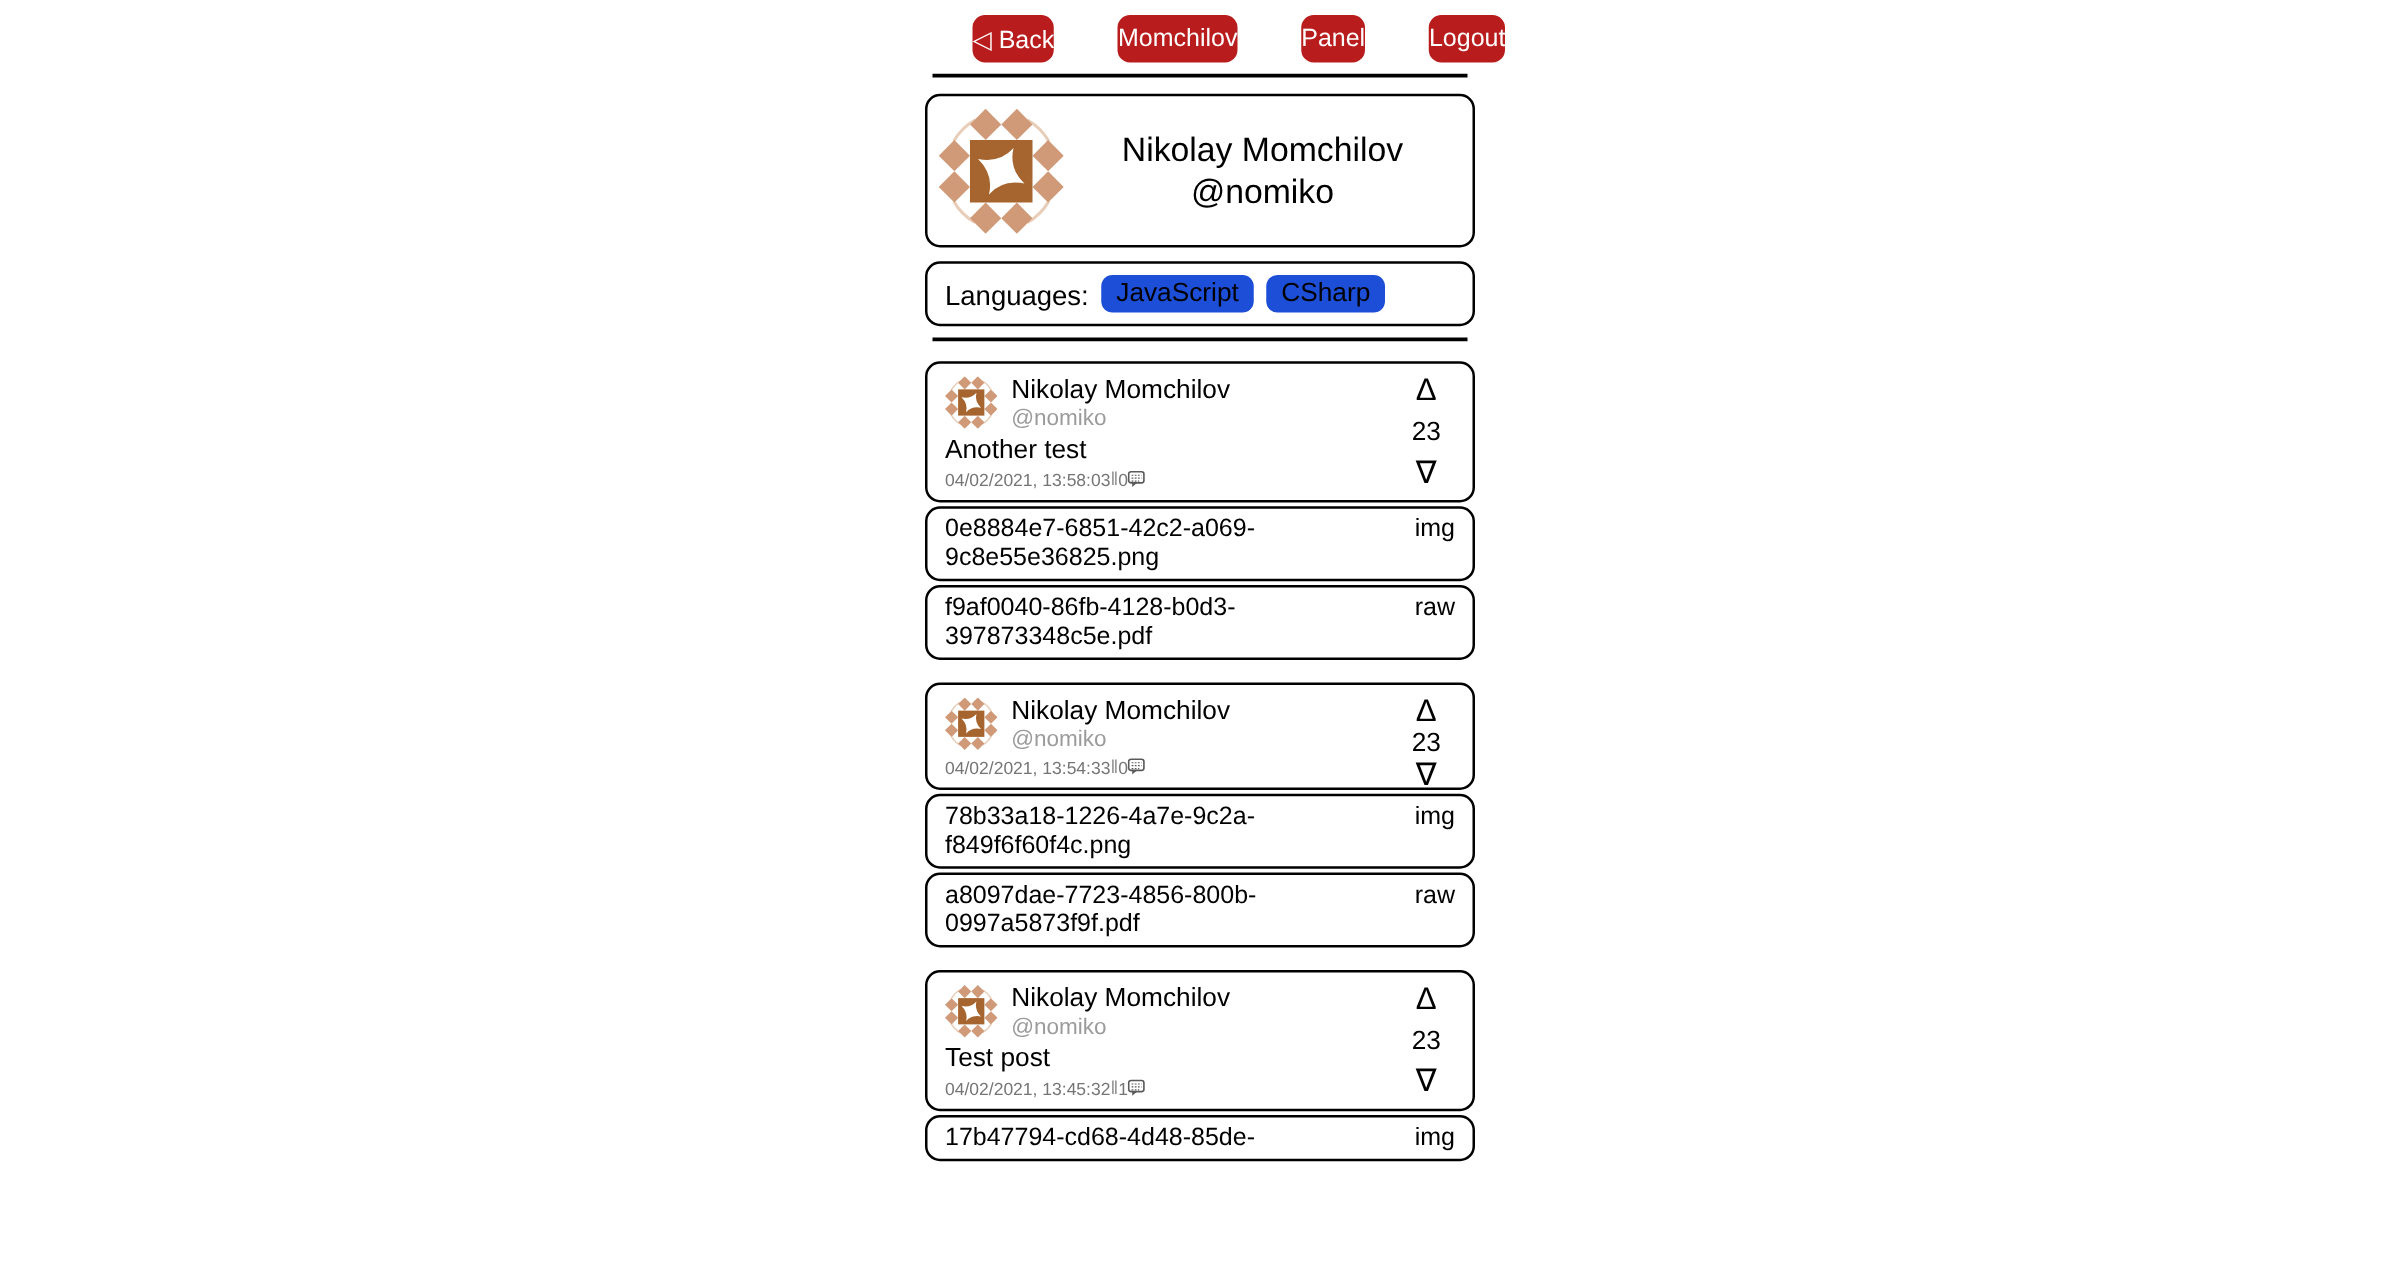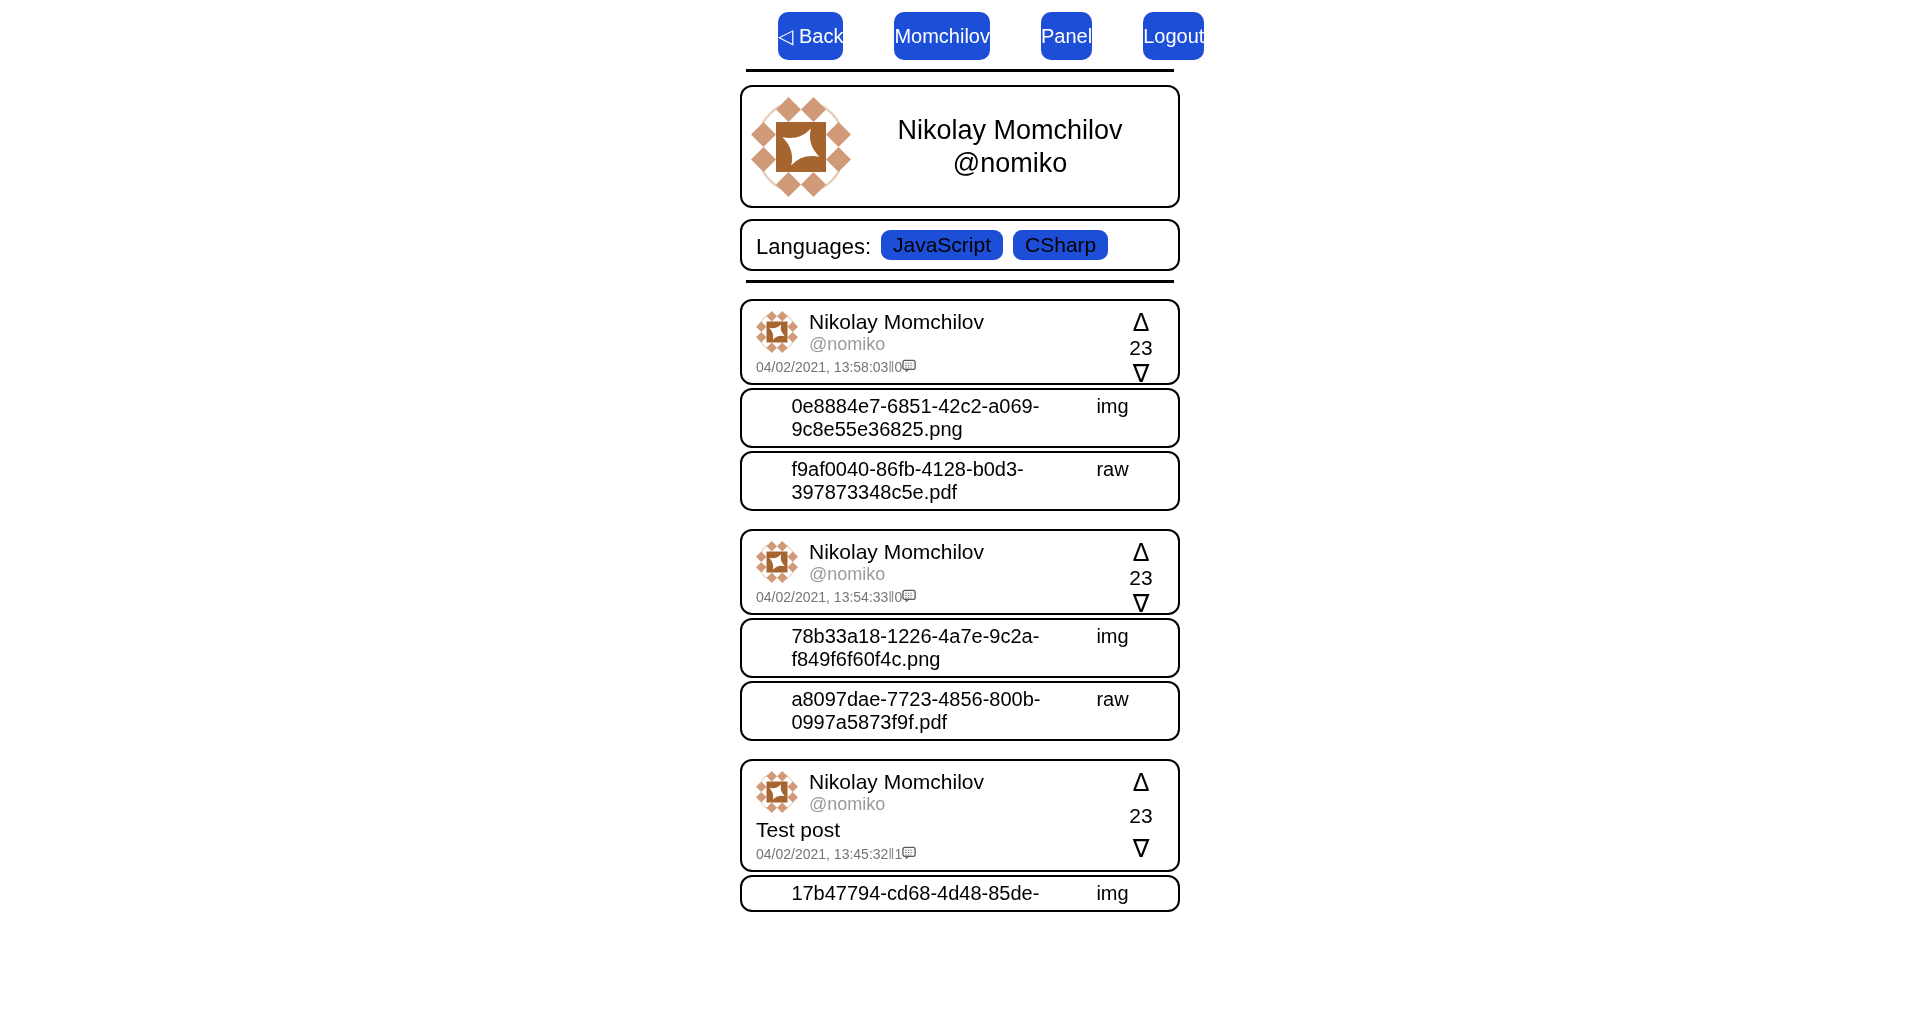--- a/index.html
+++ b/index.html
@@ -15,22 +15,22 @@
     margin: 0 auto;
     padding-top: 12px;
   }
   
   .toolbar {
     display: flex;
     gap: 13px;
   }
   .toolbar button {
     flex: 1;
-    height: 48px;
-    background: #1d4ed8;
+    height: 38px;
+    background: #b91c1c;
     color: #fff;
     border: none;
     border-radius: 10px;
     font-family: "Liberation Sans", sans-serif;
     font-size: 20px;
     cursor: pointer;
     white-space: nowrap;
     margin-left: 38px;
   }
   hr.rule {
@@ -117,21 +117,21 @@
     cursor: pointer;
     font-family: "Liberation Sans", sans-serif;
     color: #000;
     padding: 0;
   }
   .vote-count { font-size: 21px; }
   .attachment {
     margin-top: 3px;
     padding: 5px 14px;
     display: flex;
-    justify-content: center;
+    justify-content: space-between;
     align-items: flex-start;
     cursor: pointer;
   }
   .attachment-name {
     font-size: 20px;
     line-height: 23px;
     width: 305px;
     overflow-wrap: break-word;
   }
   .attachment-type { font-size: 20px; line-height: 23px; }
@@ -204,20 +204,21 @@
       <div class="card post-card">
         <div class="post-header">
           <svg class="post-avatar" viewBox="0 0 100 100">
             <use href="#identicon-shape"></use>
           </svg>
           <div>
             <div class="post-author">Nikolay Momchilov</div>
             <div class="post-handle">@nomiko</div>
           </div>
         </div>
+        <div class="post-title">Another test</div>
         <div class="post-meta">
           <span>04/02/2021, 13:58:03</span>
           <span class="meta-sep">‖</span>
           <span>0</span>
           <svg width="15" height="15" viewBox="0 0 16 15">
               <use href="#comment-bubble"></use>
             </svg>
         </div>
         <div class="vote-col">
           <button class="vote-arrow">Δ</button>

